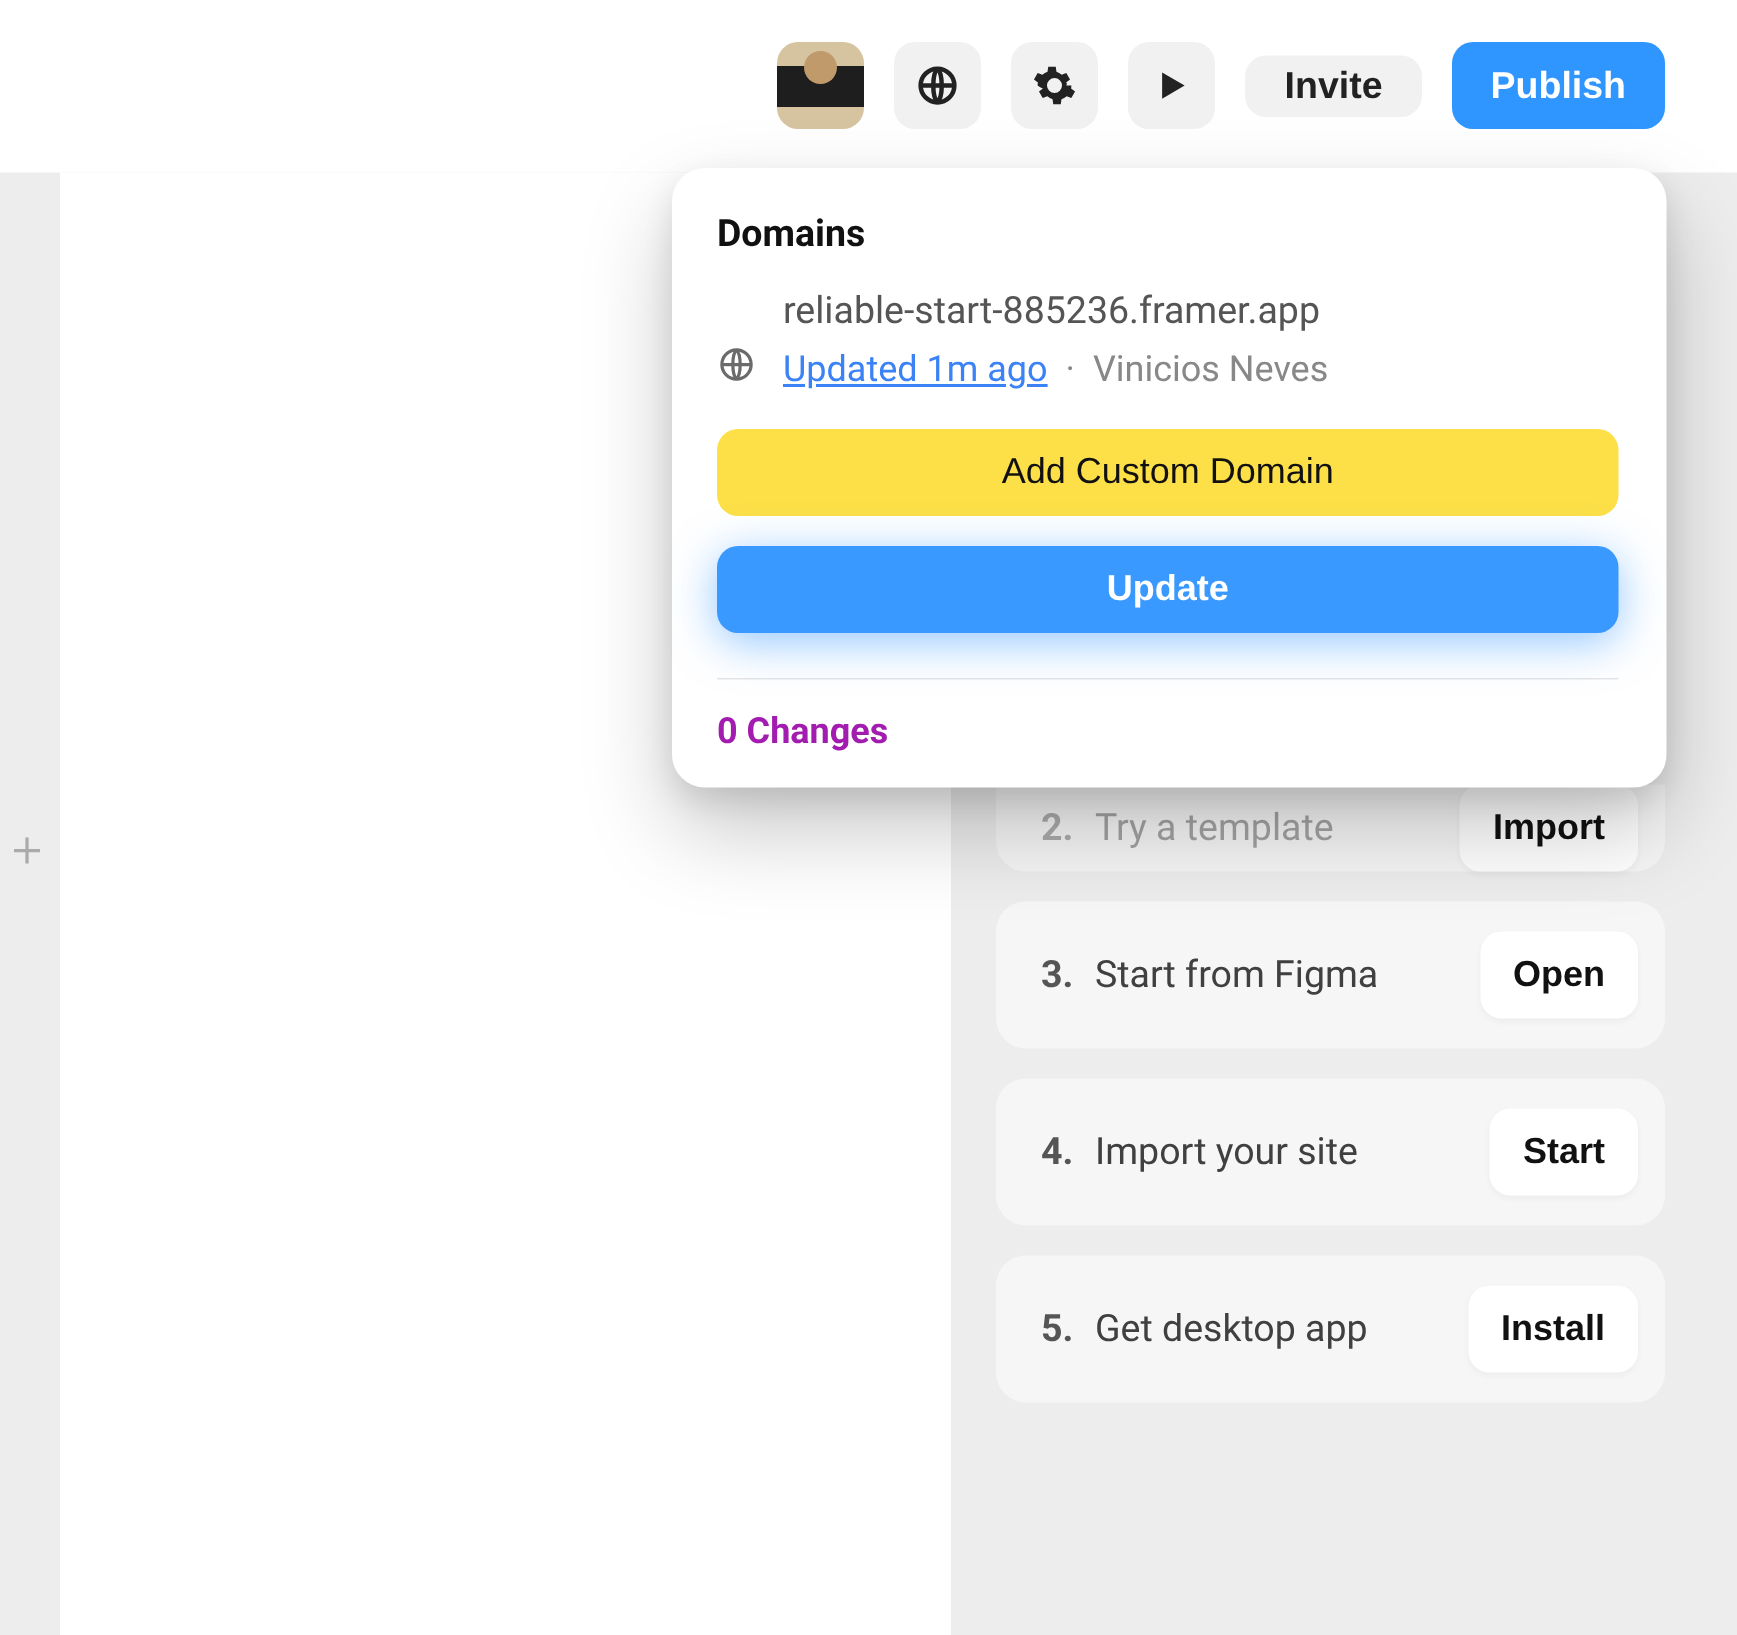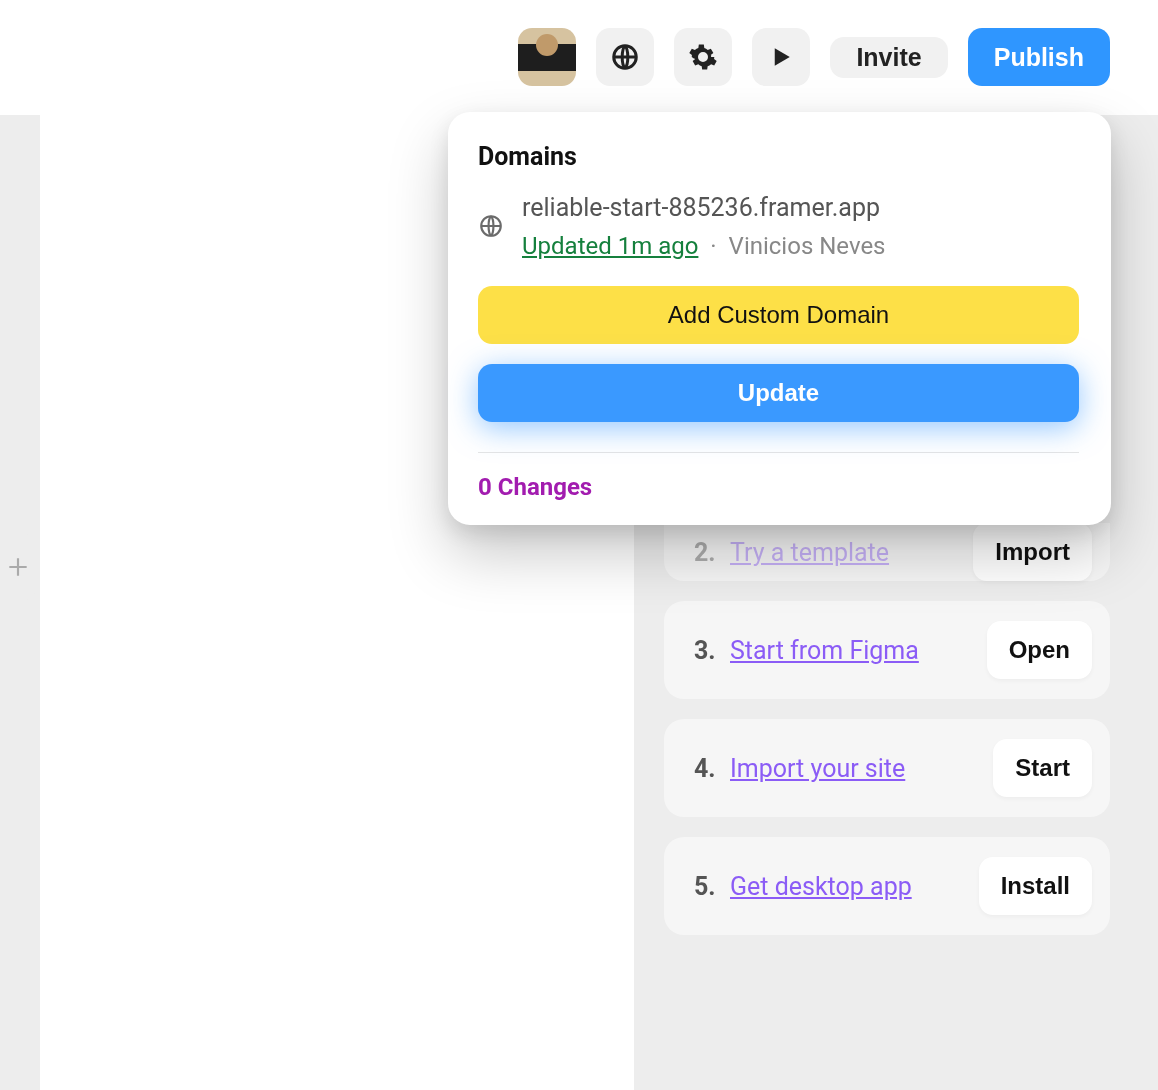--- a/index.html
+++ b/index.html
@@ -107,32 +107,32 @@
       box-shadow: 0 28px 60px rgba(0,0,0,0.22), 0 8px 20px rgba(0,0,0,0.10);
       padding: 30px 32px 24px 30px;
     }
     .popover-title {
       font-size: 25px;
       font-weight: 700;
       color: #111;
       margin-bottom: 22px;
     }
     .domain-row {
-      display: flex; align-items: center; gap: 18px;
+      display: flex; align-items: flex-end; gap: 18px;
       margin-bottom: 26px;
     }
     .domain-row .globe { margin-top: 3px; }
     .domain-row .globe svg { width: 26px; height: 26px; fill: none; stroke:#6b6b6b; stroke-width:2; }
     .domain-url {
       font-size: 25px;
       color: #555;
       margin-bottom: 10px;
     }
     .domain-meta { font-size: 24px; color: #888; }
-    .domain-meta .updated { text-decoration: underline; color:#15803d;margin-top:16px;}
+    .domain-meta .updated { text-decoration: underline; color:#3b82f6;margin-top:16px;}
     .domain-meta .sep { margin: 0 6px; }
     .big-btn {
       width: 100%;
       height: 58px;
       border-radius: 14px;
       border: none;
       font-size: 24px;
       font-weight: 500;
       cursor: pointer;
       margin-bottom: 20px;
@@ -153,21 +153,21 @@
     .step-card {
       background: #f6f6f6;
       border-radius: 20px;
       height: 98px;
       display: flex; align-items: center;
       padding: 0 18px 0 30px;
       justify-content: space-between;
     }
     .step-left { display: flex; align-items: baseline; gap: 14px; }
     .step-num { font-size: 25px; font-weight: 700; color: #555; min-width: 22px;}
-    .step-label { font-size: 25px; color: #8b5cf6; text-decoration: underline; }
+    .step-label { font-size: 25px; color: #404040; }
     .step-action {
       background: #fff;
       border: none;
       border-radius: 14px;
       height: 58px;
       padding: 0 22px;
       font-size: 24px;
       font-weight: 700;
       color: #111;
       cursor: pointer;

